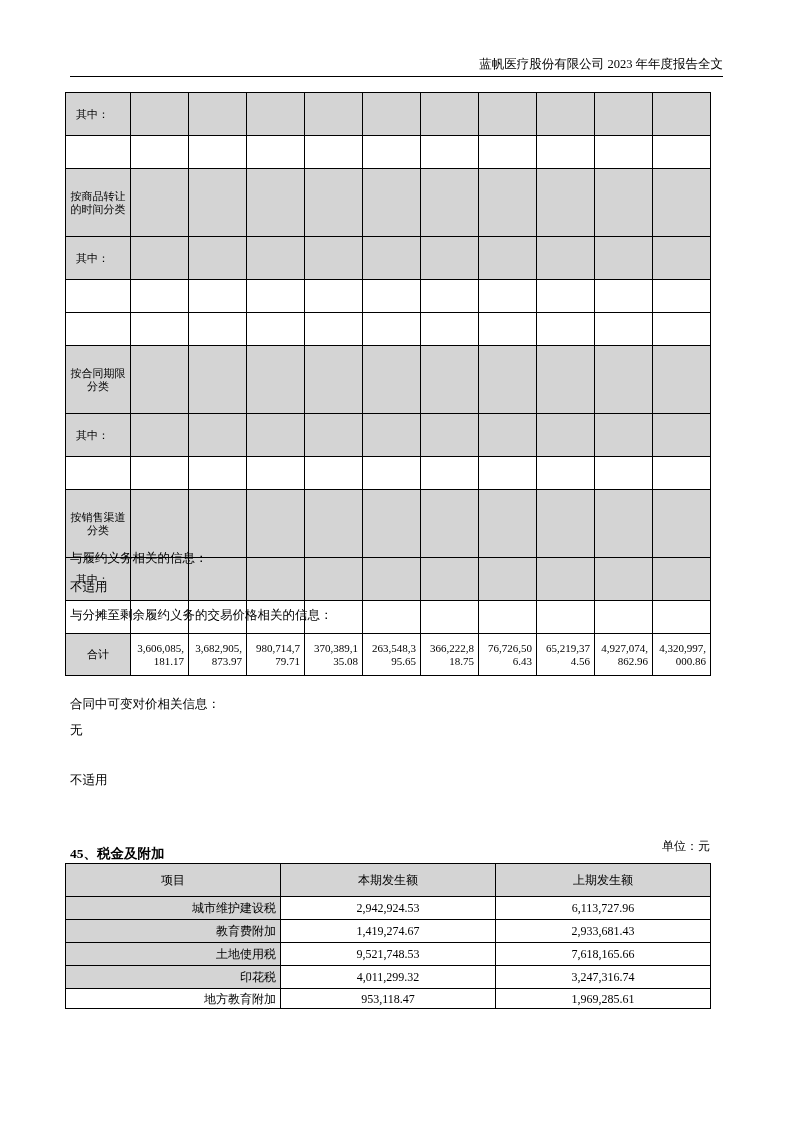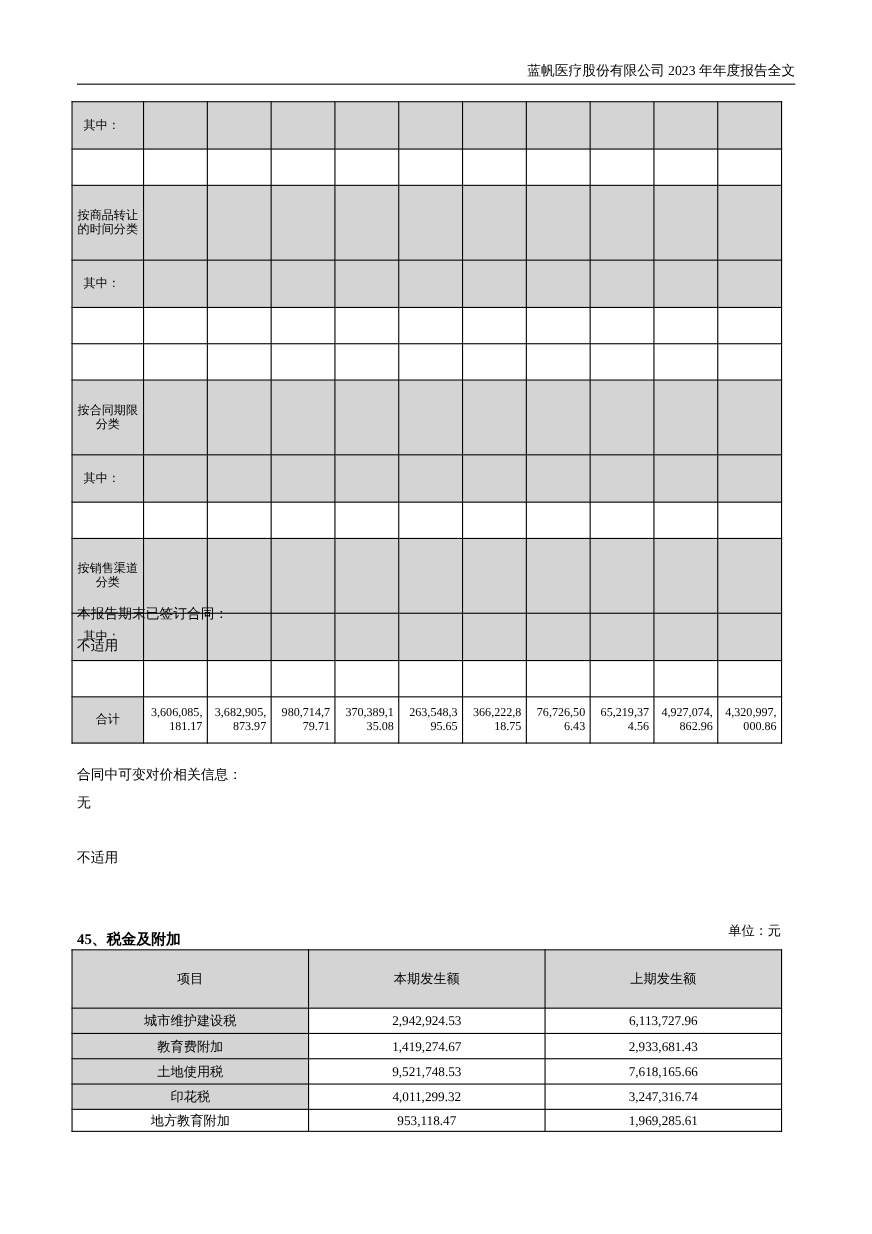--- a/index.html
+++ b/index.html
@@ -130,24 +130,24 @@
     top: 863px;
     width: 645px;
   }
   .tbl-tax td {
     font-size: 12px;
     line-height: 15px;
     height: 20px;
   }
   .tbl-tax td.hdr {
     text-align: center;
-    padding: 16px 0;
+    padding: 6px 0;
   }
   .tbl-tax td.item {
-    text-align: center;
+    text-align: right;
     padding: 1px 4px;
   }
   .tbl-tax td.amt {
     text-align: center;
     padding: 1px 5px;
   }
   .tbl-tax tr.compact td { height: 17px; line-height: 14px; }
 </style>
 </head>
 <body>
@@ -337,24 +337,25 @@
           <td class="num white">263,548,395.65</td>
           <td class="num white">366,222,818.75</td>
           <td class="num white">76,726,506.43</td>
           <td class="num white">65,219,374.56</td>
           <td class="num white">4,927,074,862.96</td>
           <td class="num white">4,320,997,000.86</td>
         </tr>
       </tbody>
   </table>
 
-  <div class="para" style="top:549px;">本报告期末已签订合同：</div>
+  <div class="para" style="top:549px;">与履约义务相关的信息：</div>
 
   <div class="para" style="top:578px;">不适用</div>
 
+  <div class="para" style="top:606px;">与分摊至剩余履约义务的交易价格相关的信息：</div>
 
 
   <div class="para" style="top:695px;">合同中可变对价相关信息：</div>
 
   <div class="para" style="top:721px;">无</div>
 
 
   <div class="para" style="top:771px;">不适用</div>
 
   <div class="section-heading" style="top:845px;">45、税金及附加</div>

